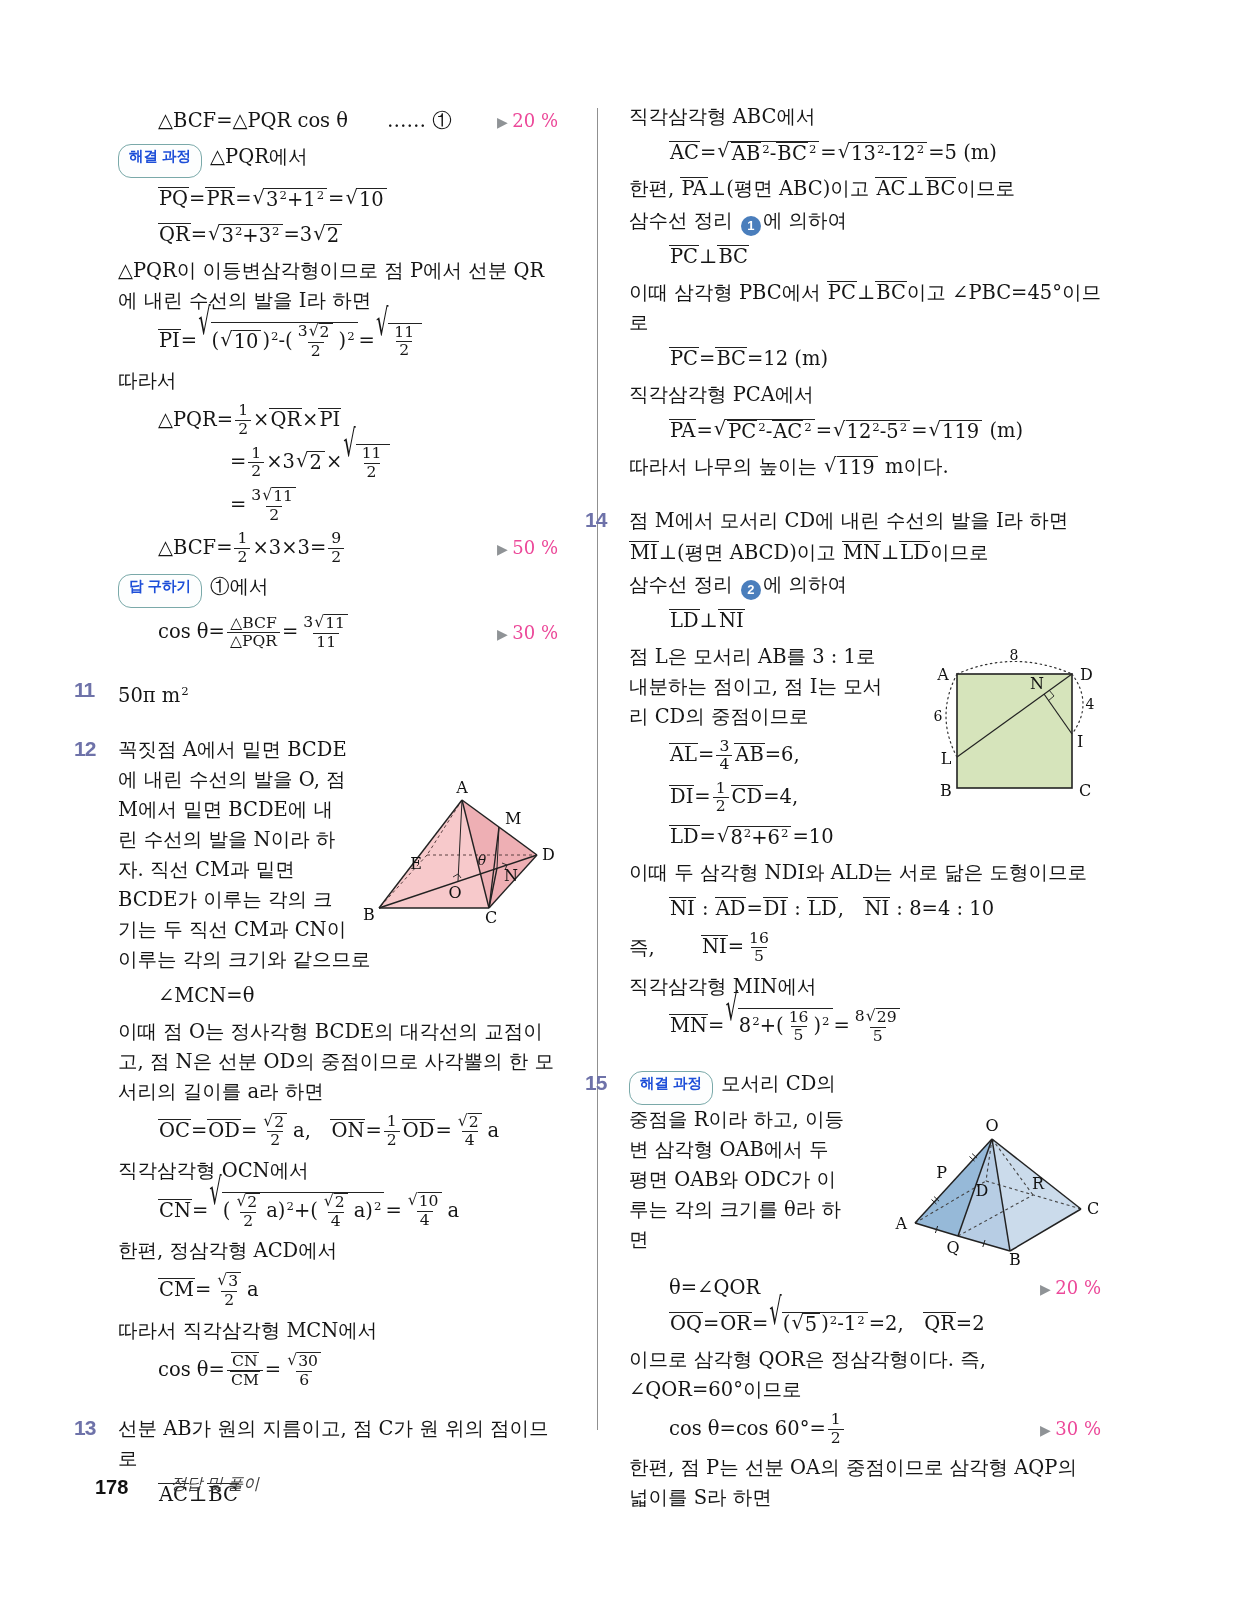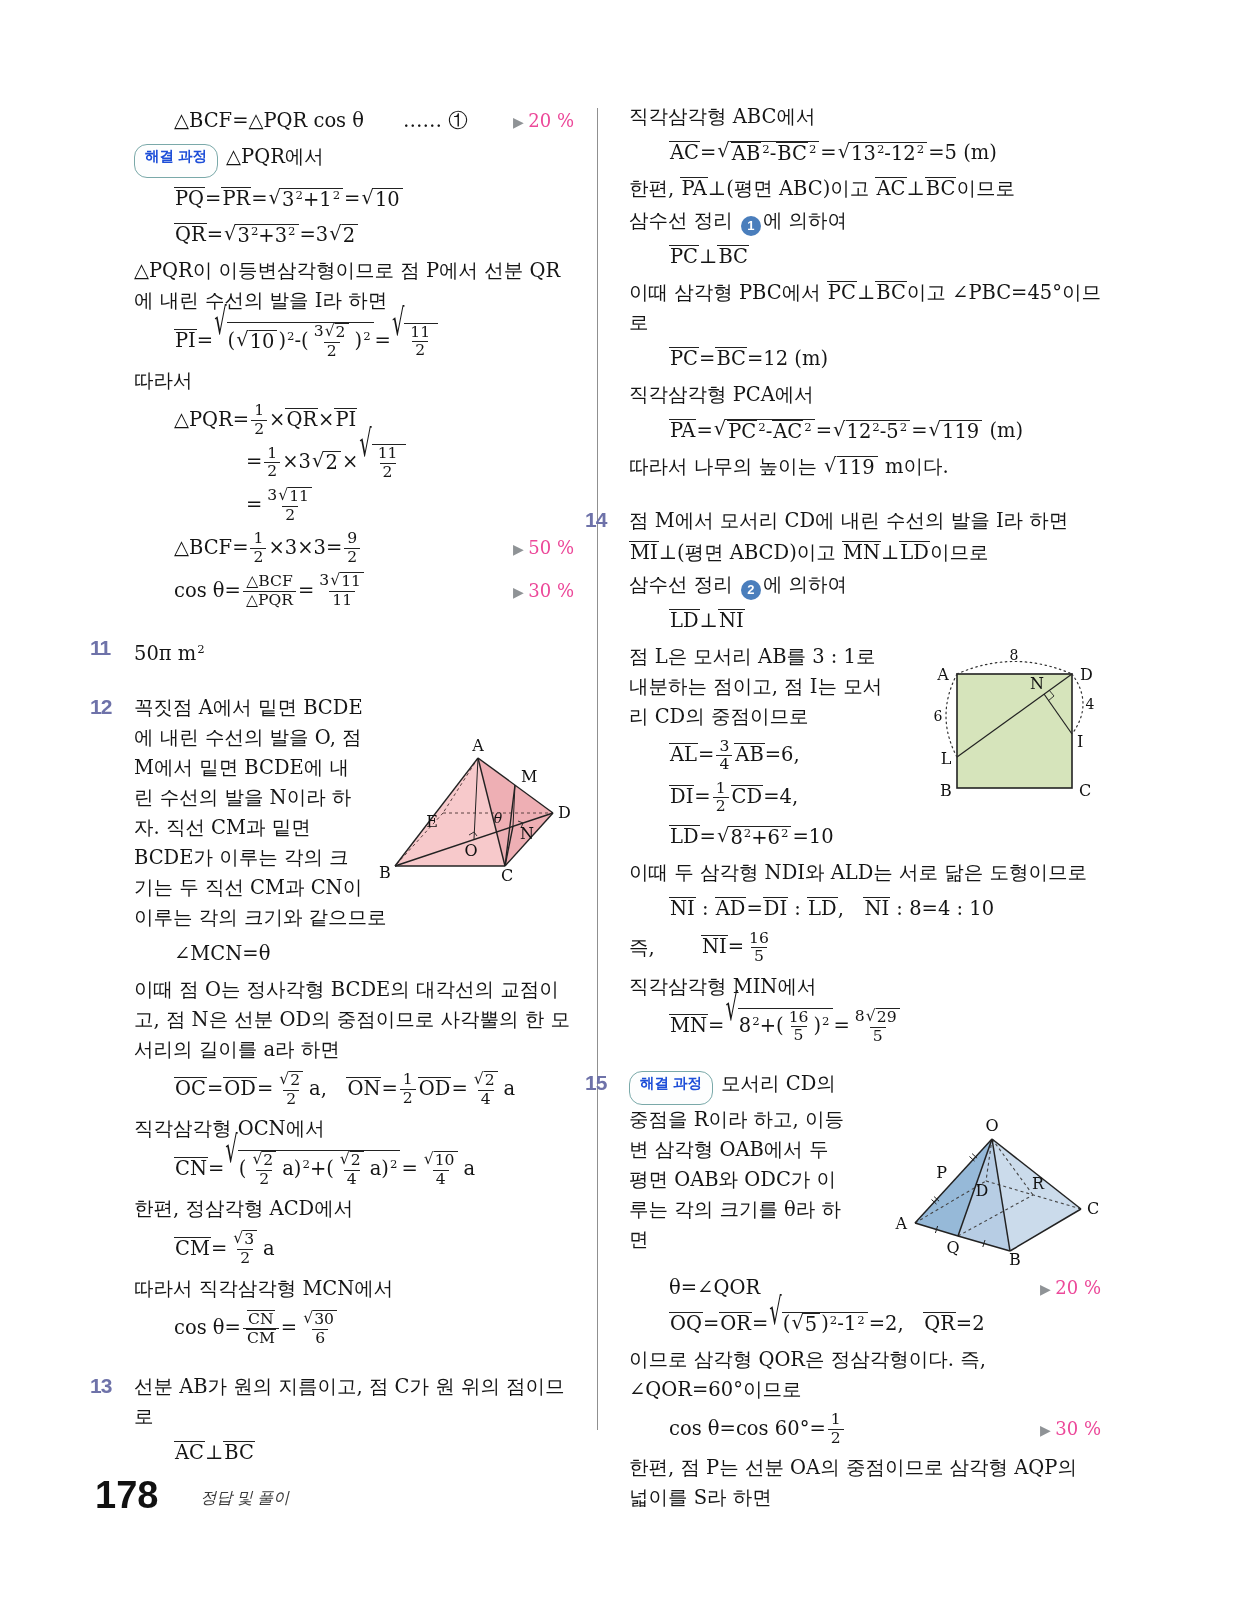--- a/index.html
+++ b/index.html
@@ -3,21 +3,21 @@
 <meta charset="utf-8">
 <style>
   html,body{margin:0;padding:0;}
   body{
     width:1240px;height:1624px;background:#ffffff;position:relative;
     font-family:"DejaVu Serif","Liberation Serif",serif;color:#151515;
     overflow:hidden;
   }
   .divider{position:absolute;left:597px;top:108px;width:1px;height:1322px;background:#909090;}
   .col{position:absolute;top:100px;font-size:19.5px;line-height:30px;}
-  .col-left{left:134px;width:440px;}
+  .col-left{left:118px;width:440px;}
   .col-right{left:629px;width:472px;}
   .block{position:relative;margin:2px 0;}
   .block.formula{padding-left:40px;margin:6px 0;}
   .block.ind2{padding-left:112px;}
   .block.numbered{margin-top:24px;}
   .block.has-lead{padding-left:72px;}
   .lead{position:absolute;left:0;top:50%;transform:translateY(-50%);}
   .pnum{
     position:absolute;left:-44px;top:-1px;
     font-family:"Liberation Sans","DejaVu Sans",sans-serif;
@@ -55,21 +55,21 @@
     font-family:"Liberation Sans","DejaVu Sans",sans-serif;font-size:13px;font-weight:bold;
     vertical-align:-3px;margin:0 2px;
   }
   .diagram{float:right;margin:2px 0 6px 8px;}
   .clearR{clear:right;}
   
   svg text{font-family:"DejaVu Serif","Liberation Serif",serif;font-size:16px;fill:#111;}
   svg text.small{font-size:14px;}
   svg text.it{font-style:italic;}
   .footer{position:absolute;left:95px;top:1474px;}
-  .footer .page-num{font-family:"Liberation Sans","DejaVu Sans",sans-serif;font-weight:bold;font-size:38px;color:#111;}
+  .footer .page-num{font-family:"Liberation Sans","DejaVu Sans",sans-serif;font-weight:bold;font-size:20px;color:#111;}
   .footer .footer-label{font-family:"Liberation Sans","DejaVu Sans",sans-serif;font-size:16px;color:#3a3a3a;margin-left:42px;vertical-align:5px;font-style:italic;}
 </style>
 </head>
 <body>
 
 <div class="divider"></div>
 <div class="col col-left">
     <div class="block formula"><span class="content">△BCF=△PQR cos θ　　…… ①</span><span class="pct">20 %</span></div>
     <div class="block text"><span class="badge">해결 과정</span><span class="content">△PQR에서</span></div>
     <div class="block formula"><span class="content"><span class="ov">PQ</span>=<span class="ov">PR</span>=<span class="rad">
@@ -131,20 +131,21 @@
             </span></span>
           <span class="den">2</span>
         </span></span></div>
     <div class="block formula"><span class="content">△BCF=<span class="frac">
           <span class="num">1</span>
           <span class="den">2</span>
         </span>×3×3=<span class="frac">
           <span class="num">9</span>
           <span class="den">2</span>
         </span></span><span class="pct">50 %</span></div>
+    <div class="block text"><span class="badge">답 구하기</span><span class="content">①에서</span></div>
     <div class="block formula"><span class="content">cos θ=<span class="frac">
           <span class="num">△BCF</span>
           <span class="den">△PQR</span>
         </span>=<span class="frac">
           <span class="num">3<span class="rad">
               <span class="sign">√</span>
               <span class="rbody">11</span>
             </span></span>
           <span class="den">11</span>
         </span></span><span class="pct">30 %</span></div>

